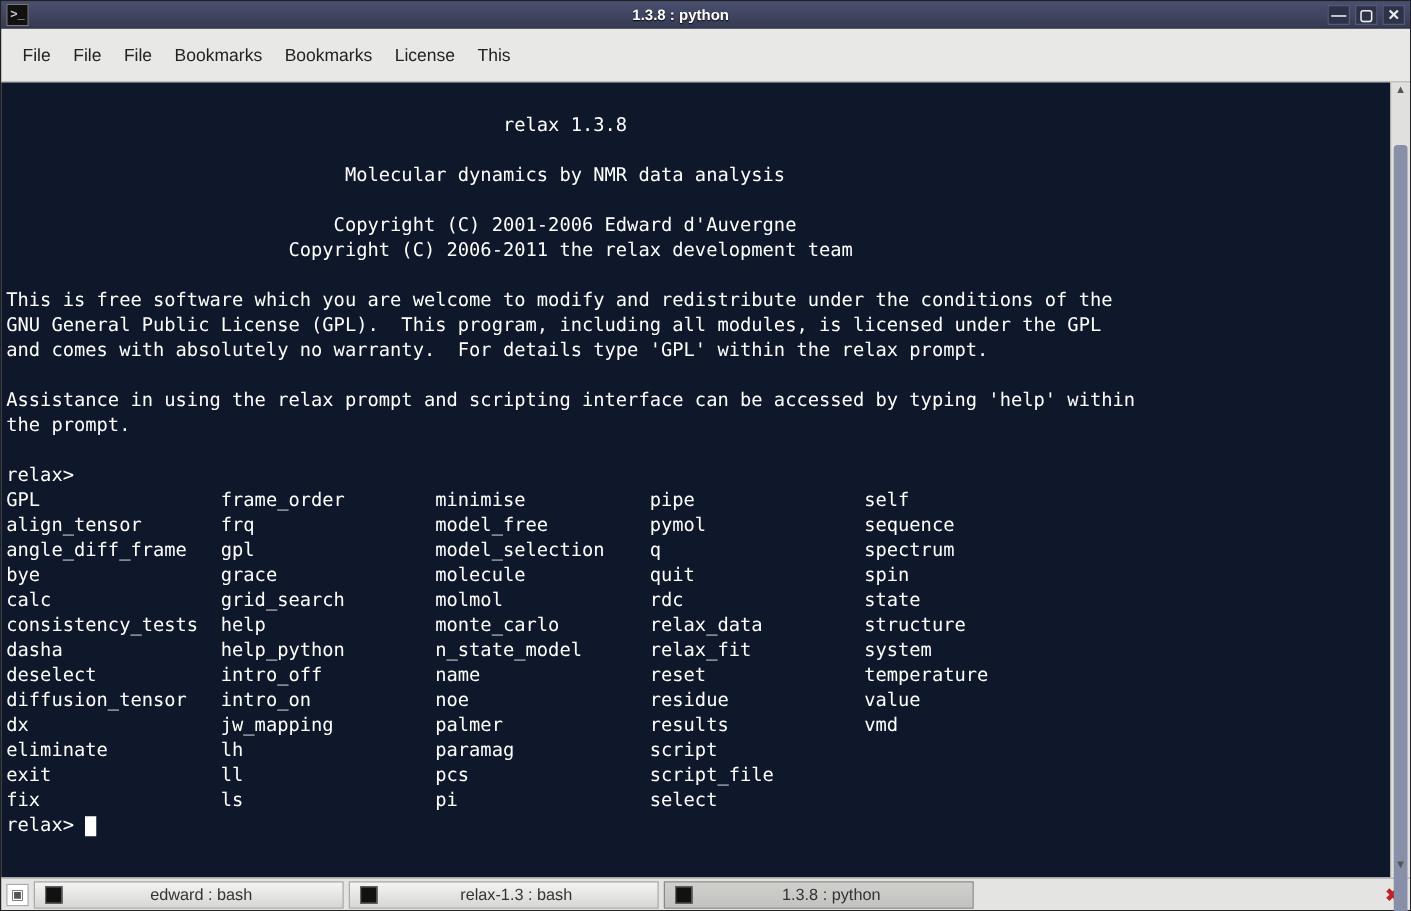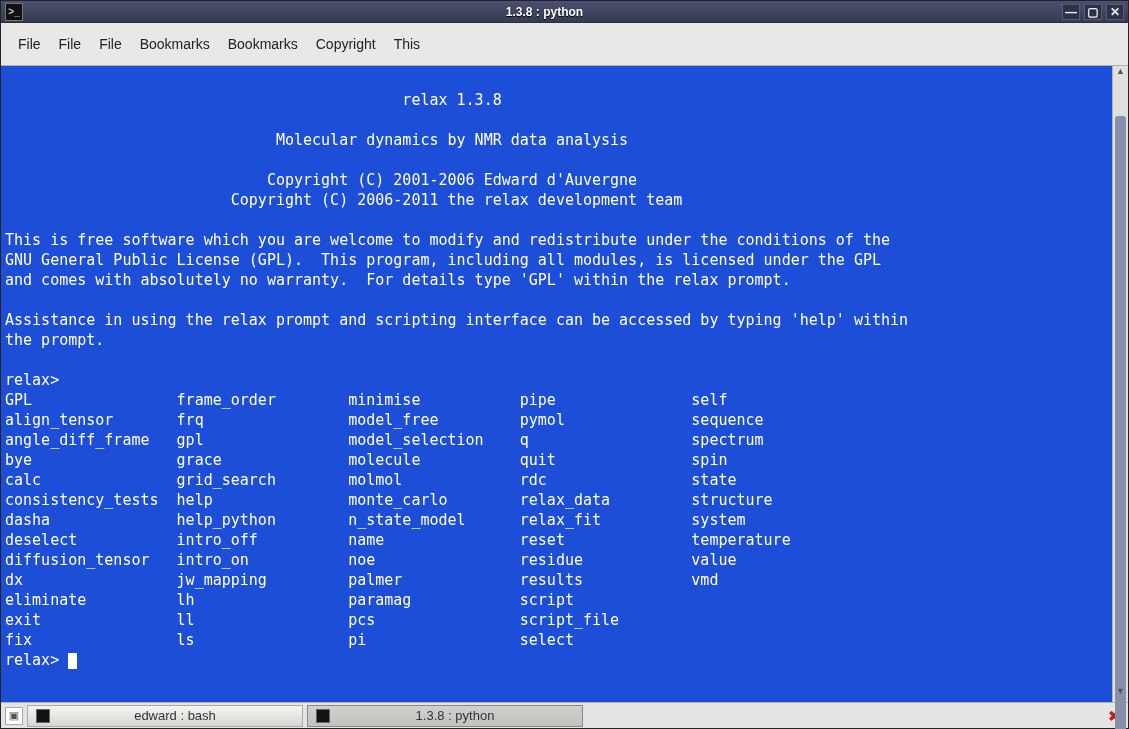--- a/index.html
+++ b/index.html
@@ -72,21 +72,21 @@
     padding: 3px 9px;
   }
   .terminal-area {
     flex: 1;
     display:flex;
     background:#e8e8e6;
     padding:0 0 0 0;
   }
   .terminal {
     flex:1;
-    background: #1d4ed8;
+    background: #0f172a;
     color: #fff;
     font-family: "DejaVu Sans Mono","Menlo","Consolas",monospace;
     font-size: 15px;
     line-height: 20px;
     padding: 4px 0 2px 4px;
     white-space: pre;
     overflow: hidden;
   }
   .terminal .cursor {
     display:inline-block;
@@ -125,21 +125,21 @@
     color:#333;
   }
   .taskbar .launcher {
     width: 18px;height:18px;
     border:1px solid #aaa;
     background:#fff;
     display:flex;align-items:center;justify-content:center;
     font-size:11px;color:#555;
   }
   .taskbar .task {
-    width: 276px; height:22px;
+    width: 248px; height:22px;
     display:flex; align-items:center;
     gap:6px;
     padding: 0 8px;
     border:1px solid #aaa;
     background: linear-gradient(to bottom,#f4f4f2,#d6d6d2);
     justify-content: center;
   }
   .taskbar .task.active {
     background: linear-gradient(to bottom,#d0d0cc,#c2c2be);
     border-color:#888;
@@ -169,21 +169,21 @@
       <div class="wbtn">✕</div>
     </div>
   </div>
 
   <div class="menubar" id="menubar">
       <div class="menu-item">File</div>
       <div class="menu-item">File</div>
       <div class="menu-item">File</div>
       <div class="menu-item">Bookmarks</div>
       <div class="menu-item">Bookmarks</div>
-      <div class="menu-item">Copyright</div>
+      <div class="menu-item">License</div>
       <div class="menu-item">This</div>
     </div>
 
   <div class="terminal-area">
     <div class="terminal" id="term">
                                             relax 1.3.8
 
                               Molecular dynamics by NMR data analysis
 
                              Copyright (C) 2001-2006 Edward d'Auvergne
@@ -218,20 +218,24 @@
     </div>
   </div>
 
   <div class="taskbar">
     <div class="launcher">▣</div>
     <div id="tasks" style="display:flex;gap:4px;">
         <div class="task">
           <div class="ticon"></div>
           <div class="tlabel">edward : bash</div>
         </div>
+        <div class="task">
+          <div class="ticon"></div>
+          <div class="tlabel">relax-1.3 : bash</div>
+        </div>
         <div class="task active">
           <div class="ticon"></div>
           <div class="tlabel">1.3.8 : python</div>
         </div>
       </div>
     <div class="spacer"></div>
     <div class="close-x">✖</div>
   </div>
 
 </div>

